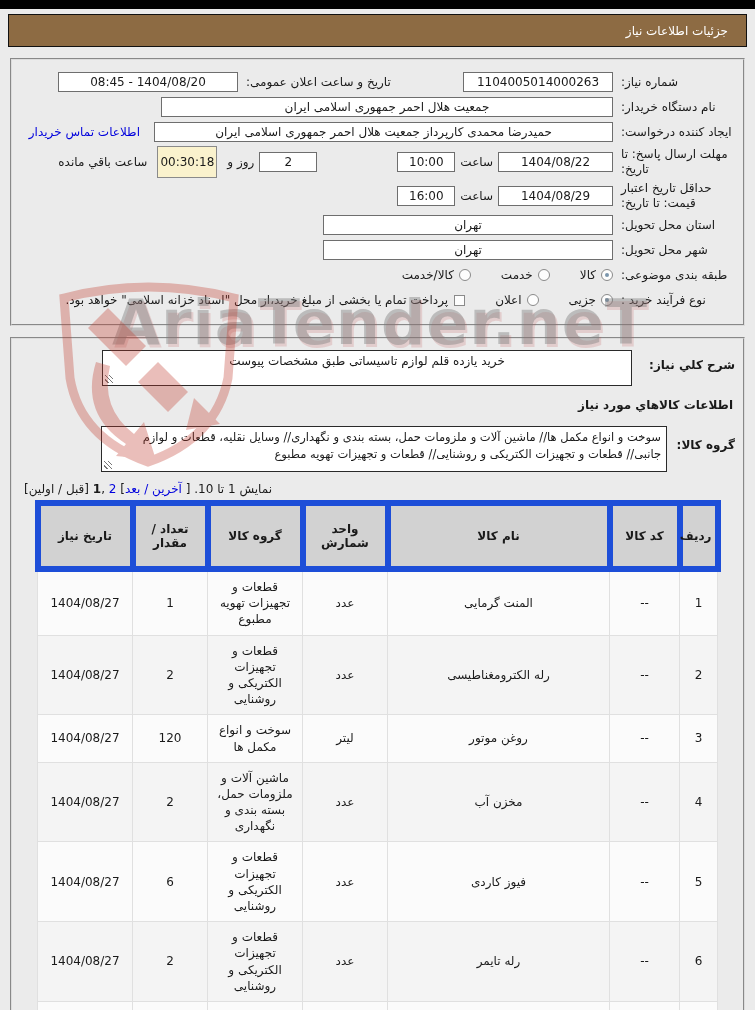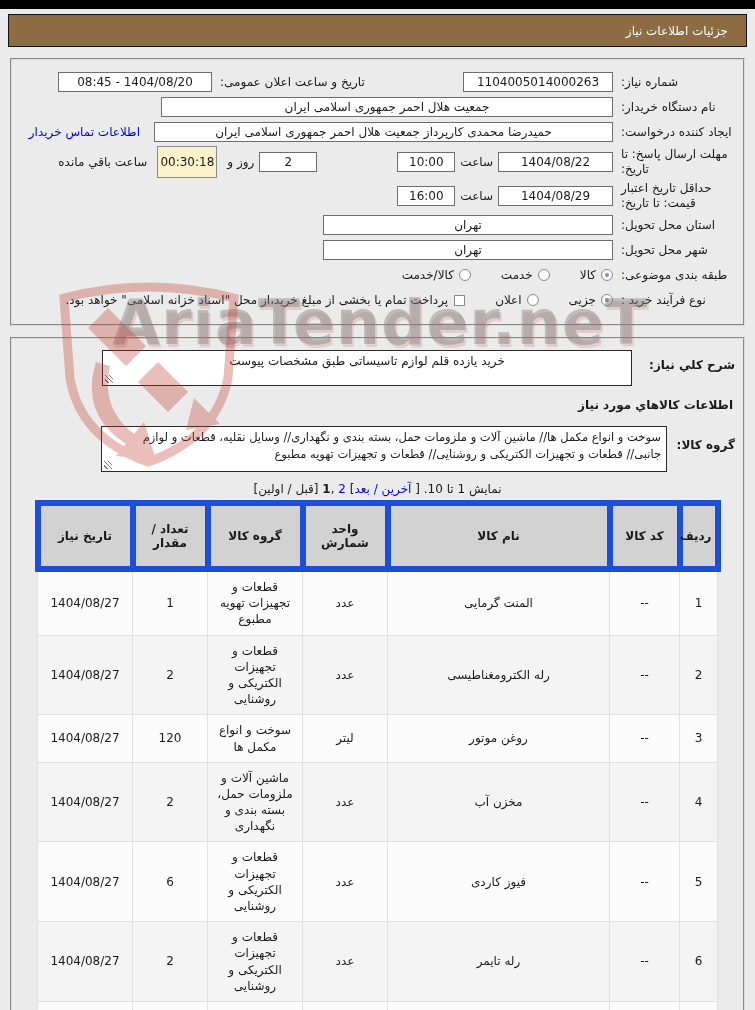--- a/index.html
+++ b/index.html
@@ -20,21 +20,21 @@
     margin:11px 10px 0; border:2px groove #dcdcdc;
     padding:8px 8px 10px; background:#ebebeb; position:relative;
   }
   .row { display:flex; align-items:center; margin:3px 0; min-height:22px; }
   .flabel { width:122px; text-align:left; padding-left:8px; line-height:1.25; flex:none; }
   .inp {
     background:#fff; border:1px solid #6e6e6e; height:20px;
     display:flex; align-items:center; justify-content:center;
     font-size:12px; flex:none; overflow:hidden; white-space:nowrap;
   }
-  .w150{width:150px}.w160{width:154px}.w452{width:452px}.w395{width:459px}
+  .w150{width:150px}.w160{width:180px}.w452{width:452px}.w395{width:459px}
   .w115{width:115px}.w58{width:58px}.w290{width:290px}
   .unit { margin:0 5px; flex:none; }
   .countdown { background:#faf2cd; border:1px solid #8a8a8a; width:60px; height:32px;
     display:flex; align-items:center; justify-content:center; margin:0 5px; flex:none; }
   .link { color:#0000dd; cursor:pointer; margin-right:14px; white-space:nowrap; }
   .spacer80 { width:80px; flex:none; }
   .radio { width:12px; height:12px; border-radius:50%; border:1px solid #8a8a8a;
     background:#fdfdfd; display:inline-block; margin-left:5px; flex:none; position:relative; }
   .radio.sel::after { content:""; position:absolute; inset:3px; border-radius:50%; background:#7b96ad; }
   .opt { display:flex; align-items:center; margin-left:30px; }
@@ -42,21 +42,21 @@
     display:inline-block; margin-left:6px; flex:none; }
   .tarea {
     background:#fff; border:1px solid #2a2a2a; padding:2px 5px; text-align:center;
     position:relative; font-size:12px; line-height:1.45; flex:none;
   }
   .tarea.rt { text-align:right; }
   .tarea .grip { position:absolute; left:2px; bottom:2px; width:8px; height:8px;
     background:repeating-linear-gradient(45deg, transparent 0 2px, #777 2px 3px); }
   .blabel { font-weight:bold; text-align:right; padding-left:0; line-height:1.3; flex:none; }
   .heading { font-weight:bold; margin:12px 2px 14px; }
-  .pagination { text-align:center; margin:10px 4px 4px; }
+  .pagination { text-align:left; margin:10px 4px 4px; }
   .pagination .plink { color:#0000dd; cursor:pointer; }
   .pagination .pcur { font-weight:bold; }
   table { border-collapse:collapse; width:680px; margin:4px auto 0; table-layout:fixed; }
   th { background:#d2d2d2; border:6px solid #1d4ed8; font-weight:bold;
        padding:16px 3px; font-size:12px; text-align:center; }
   td { background:#fbfbfb; border:1px solid #e0e0e0; text-align:center;
        padding:7px 3px; font-size:12px; line-height:1.35; word-wrap:break-word; }
   tr:nth-child(even) td { background:#f4f4f4; }
   .watermark-text {
     position:absolute; left:112px; top:286px; z-index:6; pointer-events:none;

